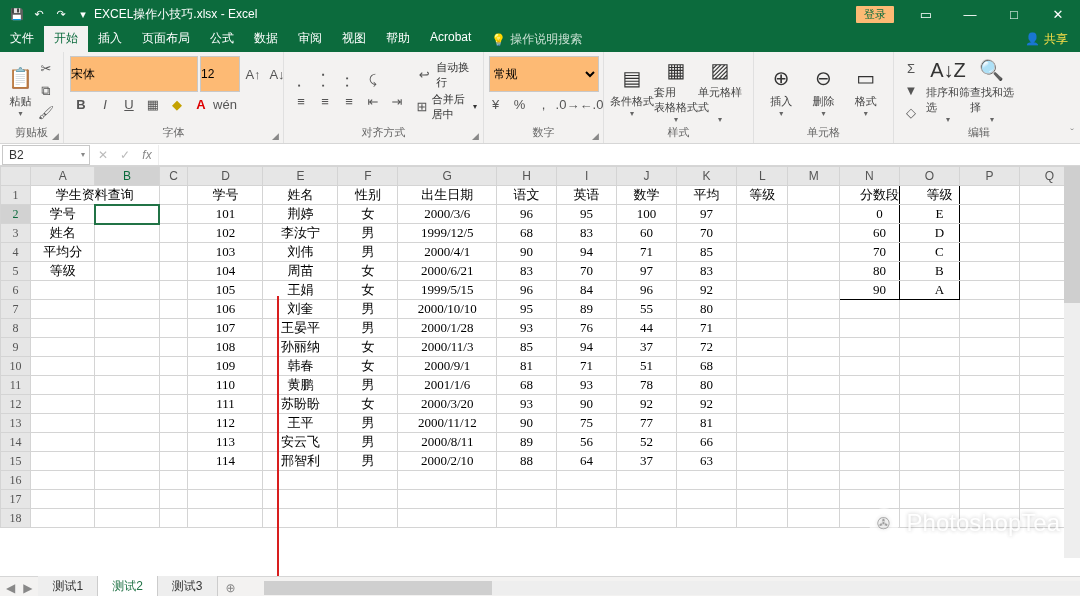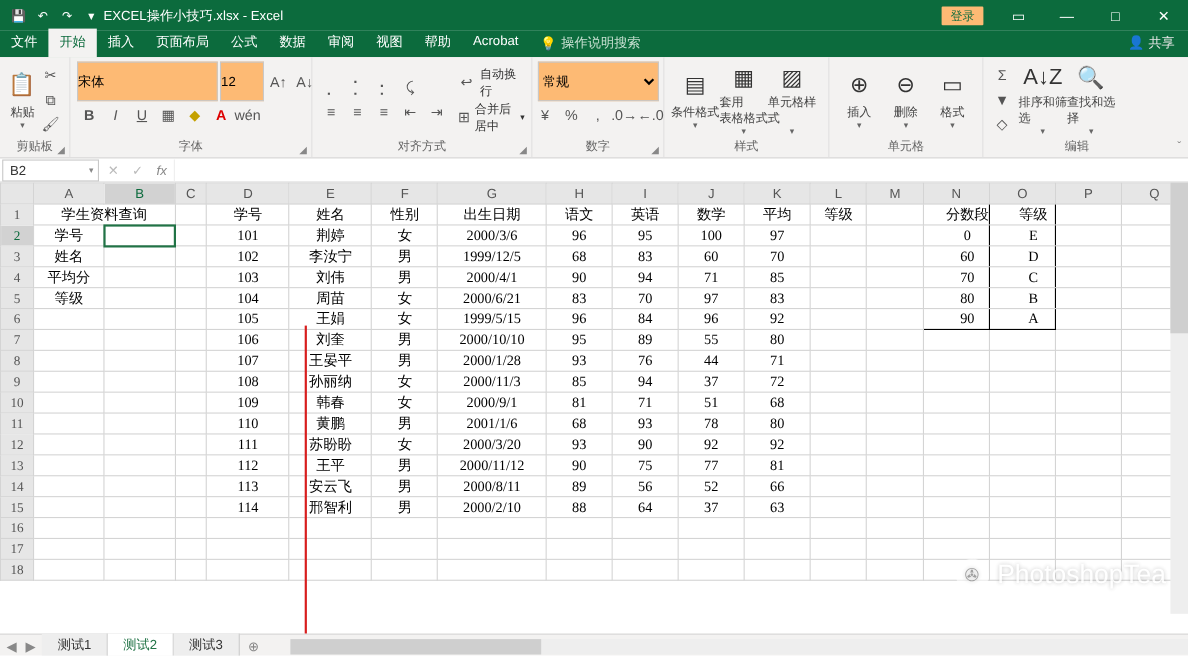--- a/index.html
+++ b/index.html
@@ -13,21 +13,21 @@
 .titlebar .winctrls { display: flex; align-items: center; }
 .titlebar .winctrls .btn { width: 44px; height: 28px; display: flex; align-items: center; justify-content: center; font-size: 13px; }
 .titlebar .login { background: #fdba74; color: #0c6b3d; font-size: 11px; padding: 1px 8px; margin-right: 10px; border-radius: 1px; }
 
 
 .menutabs { height: 24px; background: #0c6b3d; display: flex; align-items: flex-end; color: #fff; position: relative; }
 .menutabs .tab { padding: 4px 10px 5px; font-size: 12px; cursor: pointer; }
 .menutabs .tab.active { background: #f3f2f1; color: #0c6b3d; }
 .menutabs .tellme { display: flex; align-items: center; padding: 4px 10px; font-size: 12px; color: #c8e0d2; }
 .menutabs .tellme .bulb { margin-right: 4px; }
-.menutabs .share { position: absolute; right: 12px; top: 3px; color: #e5e5e5; font-size: 12px; }
+.menutabs .share { position: absolute; right: 12px; top: 3px; color: #fde047; font-size: 12px; }
 
 
 .ribbon { height: 92px; background: #f3f2f1; border-bottom: 1px solid #d6d6d6; display: flex; position: relative; }
 .ribbon .group { border-right: 1px solid #e0e0e0; display: flex; flex-direction: column; justify-content: space-between; padding: 4px 6px 2px; }
 .ribbon .group .grouplabel { text-align: center; font-size: 11px; color: #666; height: 16px; position: relative; }
 .ribbon .group .grouplabel .dlg { position:absolute; right:-2px; bottom:0; font-size:9px; color:#888;}
 .ribbon .controls { flex: 1; display: flex; align-items: center; }
 .ribbon .bigbtn { display: flex; flex-direction: column; align-items: center; justify-content: center; width: 44px; height: 66px; }
 .ribbon .bigbtn .ico { width: 28px; height: 28px; display:flex; align-items:center; justify-content:center; font-size:20px; }
 .ribbon .bigbtn .lbl { font-size: 11px; margin-top: 2px; color:#444; }

